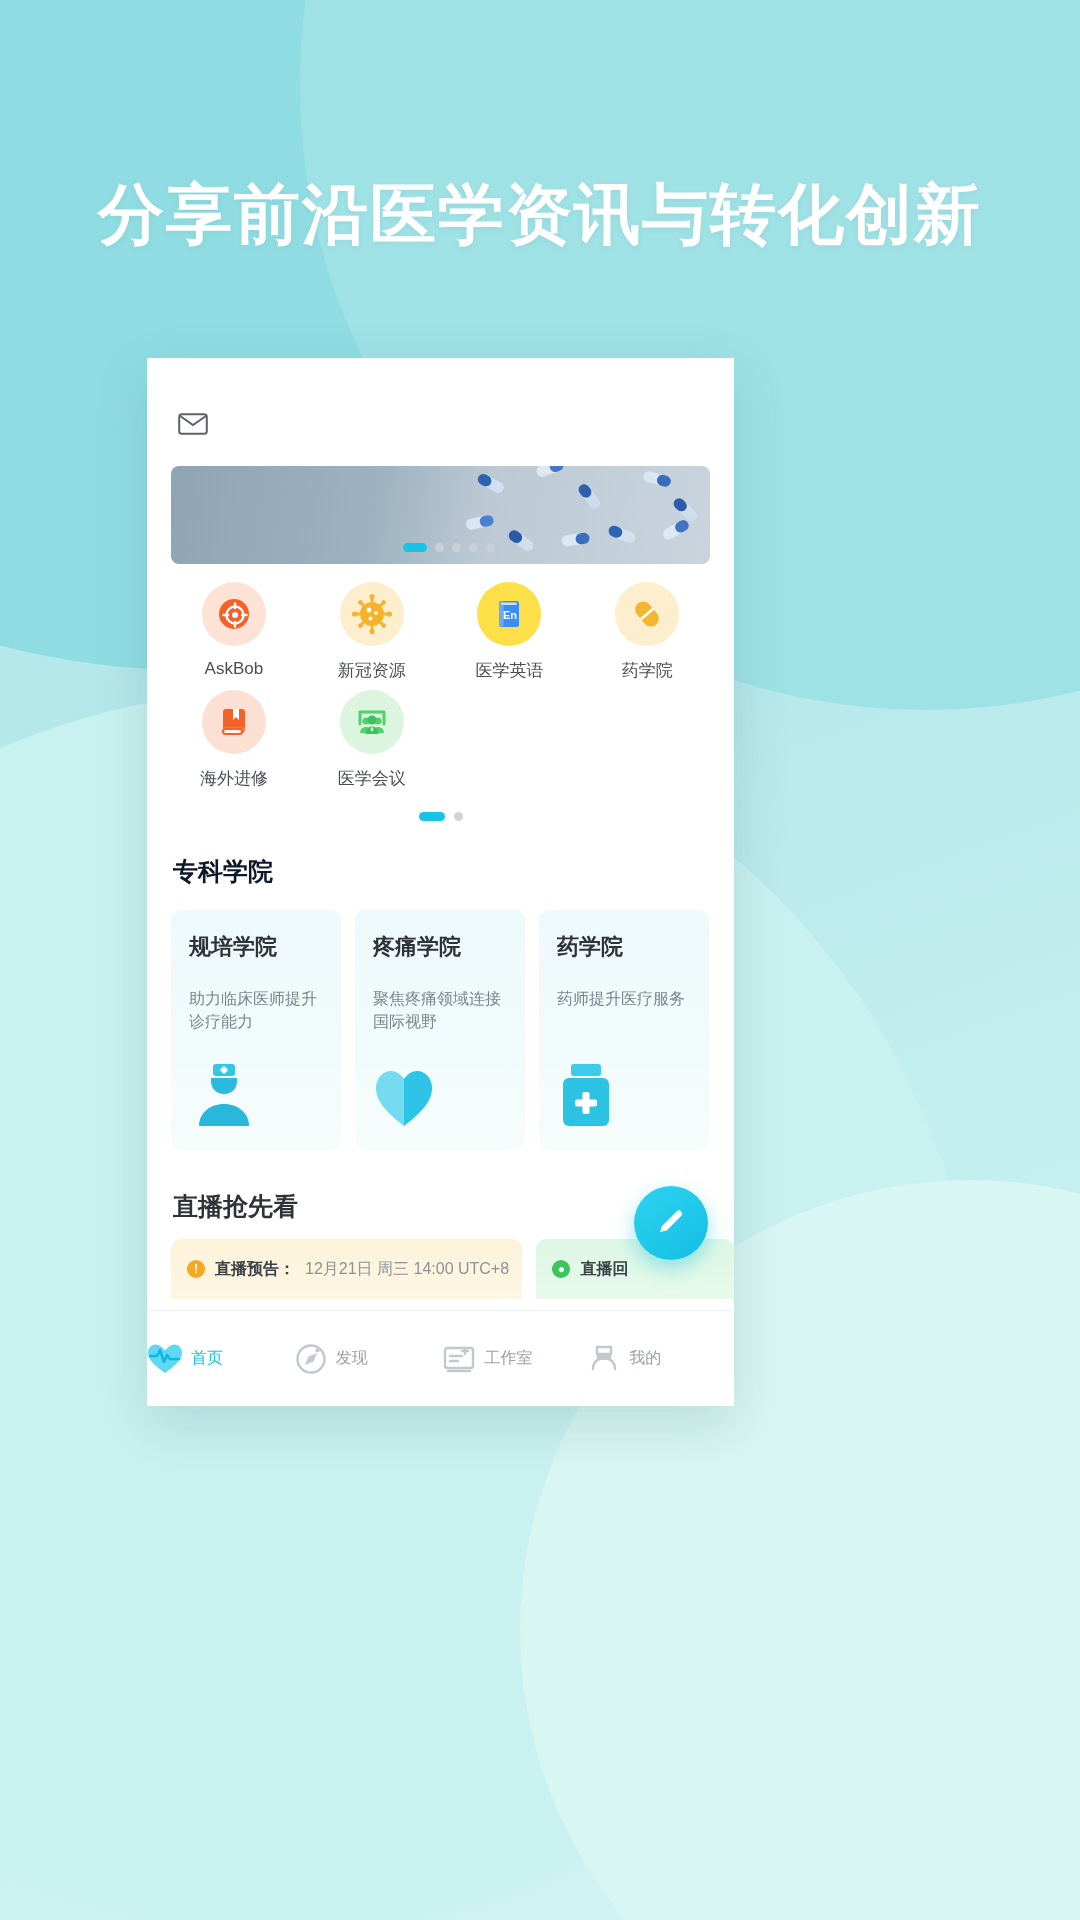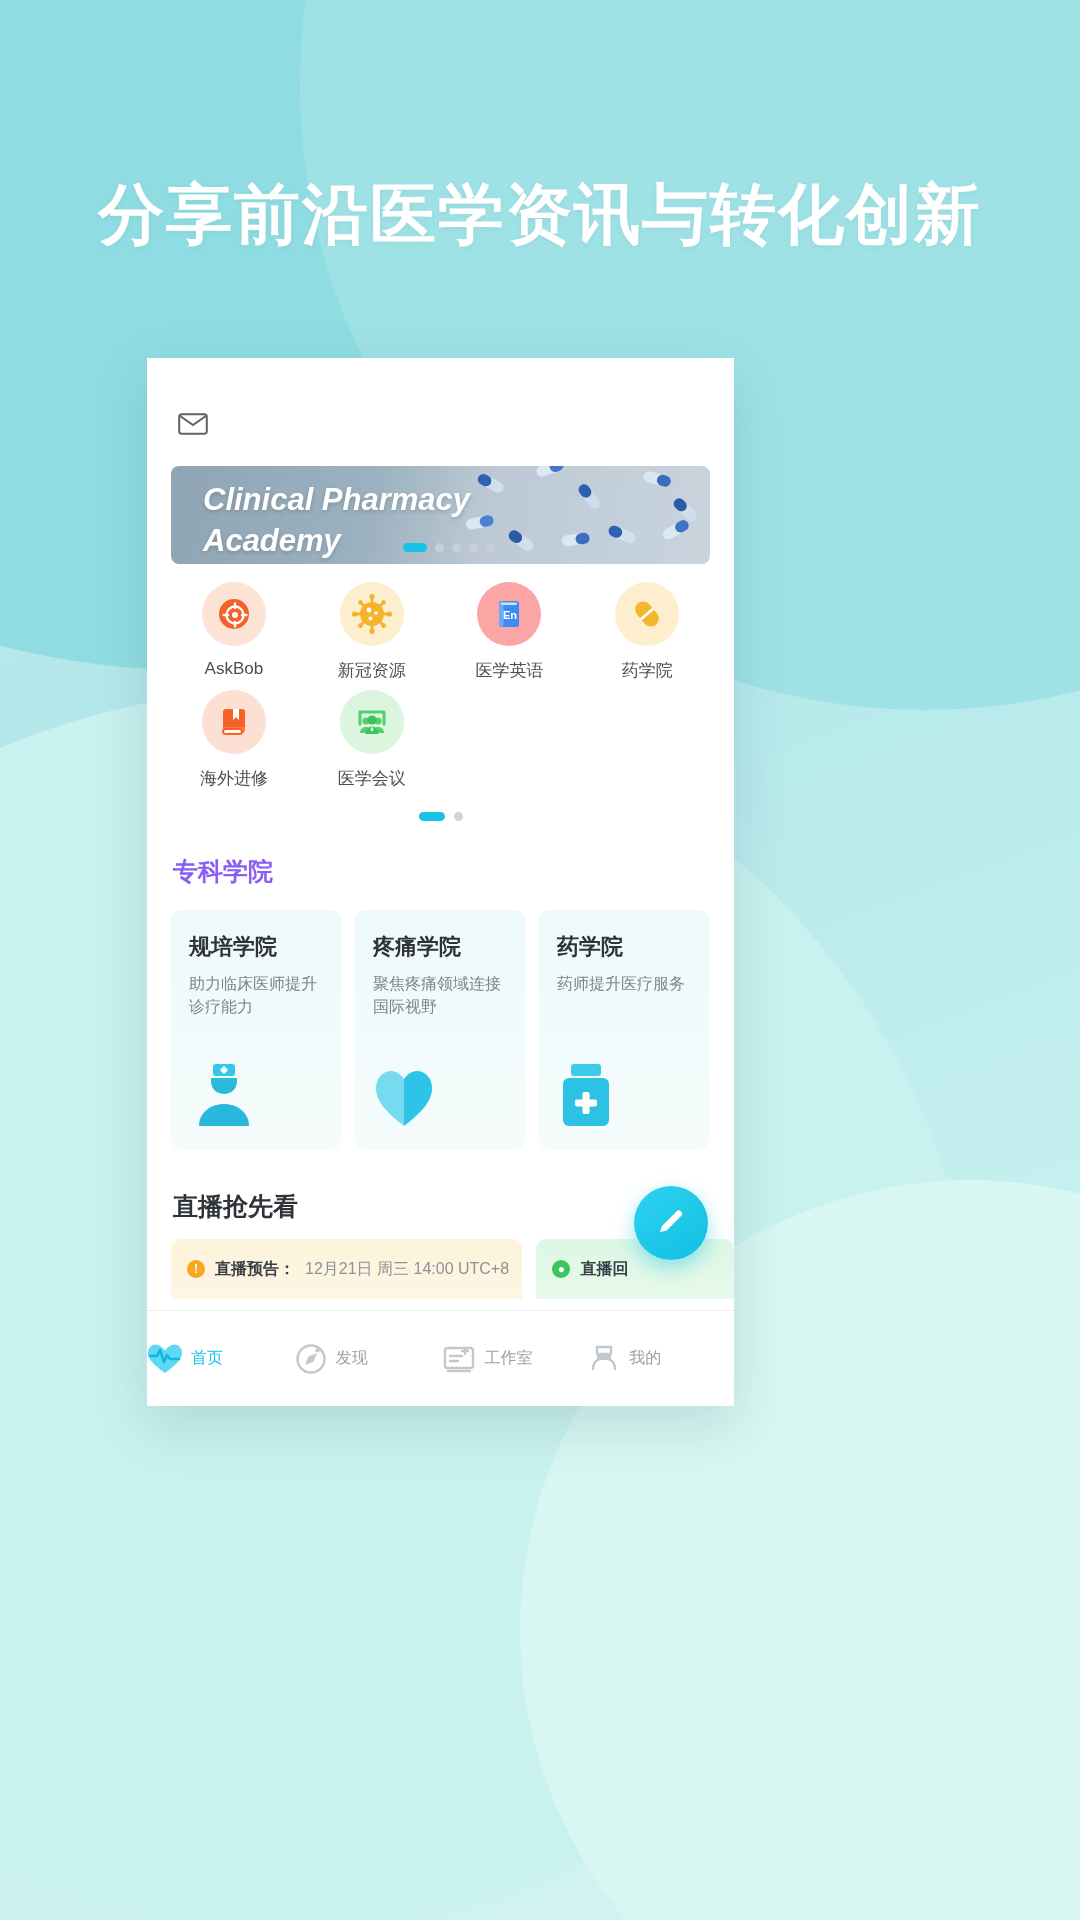--- a/index.html
+++ b/index.html
@@ -66,28 +66,28 @@
   .grid { padding: 18px 18px 0 18px; display:grid; grid-template-columns: repeat(4,1fr); row-gap: 8px; }
   .gcell { display:flex; flex-direction:column; align-items:center; }
   .gicon { width: 64px; height: 64px; border-radius: 50%; display:flex; align-items:center; justify-content:center; }
   .glabel { margin-top: 13px; font-size: 17px; color:#4a4f55; }
 
   .grid-dots { display:flex; justify-content:center; align-items:center; gap:9px; margin-top: 22px; }
   .gdot { width: 9px; height: 9px; border-radius: 50%; background:#cfd4d8; }
   .gdot.active { width: 26px; border-radius: 5px; background:#18c3e8; }
 
   
-  .sec-title { margin: 34px 0 0 26px; font-size: 25px; font-weight: 700; color:#8b5cf6; }
+  .sec-title { margin: 34px 0 0 26px; font-size: 25px; font-weight: 700; color:#0f172a; }
 
   .cards { display:flex; gap: 14px; padding: 22px 0 0 24px; }
   .card { width: 170px; height: 240px; border-radius: 10px; flex:0 0 auto;
           background: linear-gradient(180deg,#eef9fb 0%,#f2fbfb 60%,#f6fcfc 100%);
           padding: 22px 18px 0 18px; position: relative; overflow:hidden; }
   .card h4 { font-size: 22px; font-weight: 700; color:#2f3338; }
-  .card p { margin-top: 10px; font-size: 16px; line-height: 1.45; color:#7c858c; }
+  .card p { margin-top: 25px; font-size: 16px; line-height: 1.45; color:#7c858c; }
   .card-art { position:absolute; left: 18px; bottom: 18px; }
 
   
   .live-title { margin: 40px 0 0 26px; font-size: 25px; font-weight: 700; color:#2f3338; }
   .live-row { display:flex; gap: 14px; padding: 16px 0 0 24px; }
   .live-card { height: 60px; border-radius: 10px 10px 0 0; display:flex; align-items:center;
                gap: 10px; padding: 0 16px; font-size: 16px; white-space: nowrap; overflow:hidden; }
   .live-a { width: 356px; background: linear-gradient(180deg,#fdf3da 0%,#fdf6e4 100%); }
   .live-b { width: 200px; background: linear-gradient(180deg,#ddf7e4 0%,#e7faeb 100%); }
   .dotmark { width: 18px; height: 18px; border-radius: 50%; flex:0 0 auto;
@@ -172,24 +172,20 @@
           <g transform="translate(206,66) rotate(-30)">
                 <rect width="28" height="11" rx="5.5" fill="#dce9f3"></rect>
                 <rect x="14" width="14" height="11" rx="5.5" fill="#4173c4"></rect>
               </g>
           <g transform="translate(224,30) rotate(44)">
                 <rect width="28" height="11" rx="5.5" fill="#cedeed"></rect>
                 <rect width="14" height="11" rx="5.5" fill="#2c5ca9"></rect>
               </g>
         </g>
       </svg>
-    </div>
-    <div class="banner-title">
-      <div>Clinical Pharmacy</div>
-      <div>Academy</div>
     </div>
     <div class="banner-dots">
       <i class="bdot active"></i>
       <i class="bdot"></i>
       <i class="bdot"></i>
       <i class="bdot"></i>
       <i class="bdot"></i>
     </div>
   </div>
 
@@ -240,21 +236,21 @@
           <circle cx="17" cy="16" r="2.4" fill="#fff"></circle>
           <circle cx="24" cy="19" r="1.8" fill="#fff"></circle>
           <circle cx="18.5" cy="24.5" r="2" fill="#fff"></circle>
         </svg>
       </div>
       <div class="glabel">新冠资源</div>
     </div>
 
 
     <div class="gcell">
-      <div class="gicon" style="background:#fca5a5">
+      <div class="gicon" style="background:#fde047">
         <svg width="40" height="40" viewBox="0 0 40 40">
           <rect x="10" y="7" width="20" height="26" rx="2.5" fill="#3b8ef0"></rect>
           <rect x="10" y="7" width="4.5" height="26" rx="2" fill="#6aa9f5"></rect>
           <rect x="12" y="8.5" width="16" height="2.6" rx="1.3" fill="#cfe2fb"></rect>
           <text x="21" y="25" font-family="Liberation Sans, sans-serif" font-size="11" font-weight="700" fill="#fff" text-anchor="middle">En</text>
         </svg>
       </div>
       <div class="glabel">医学英语</div>
     </div>
 

